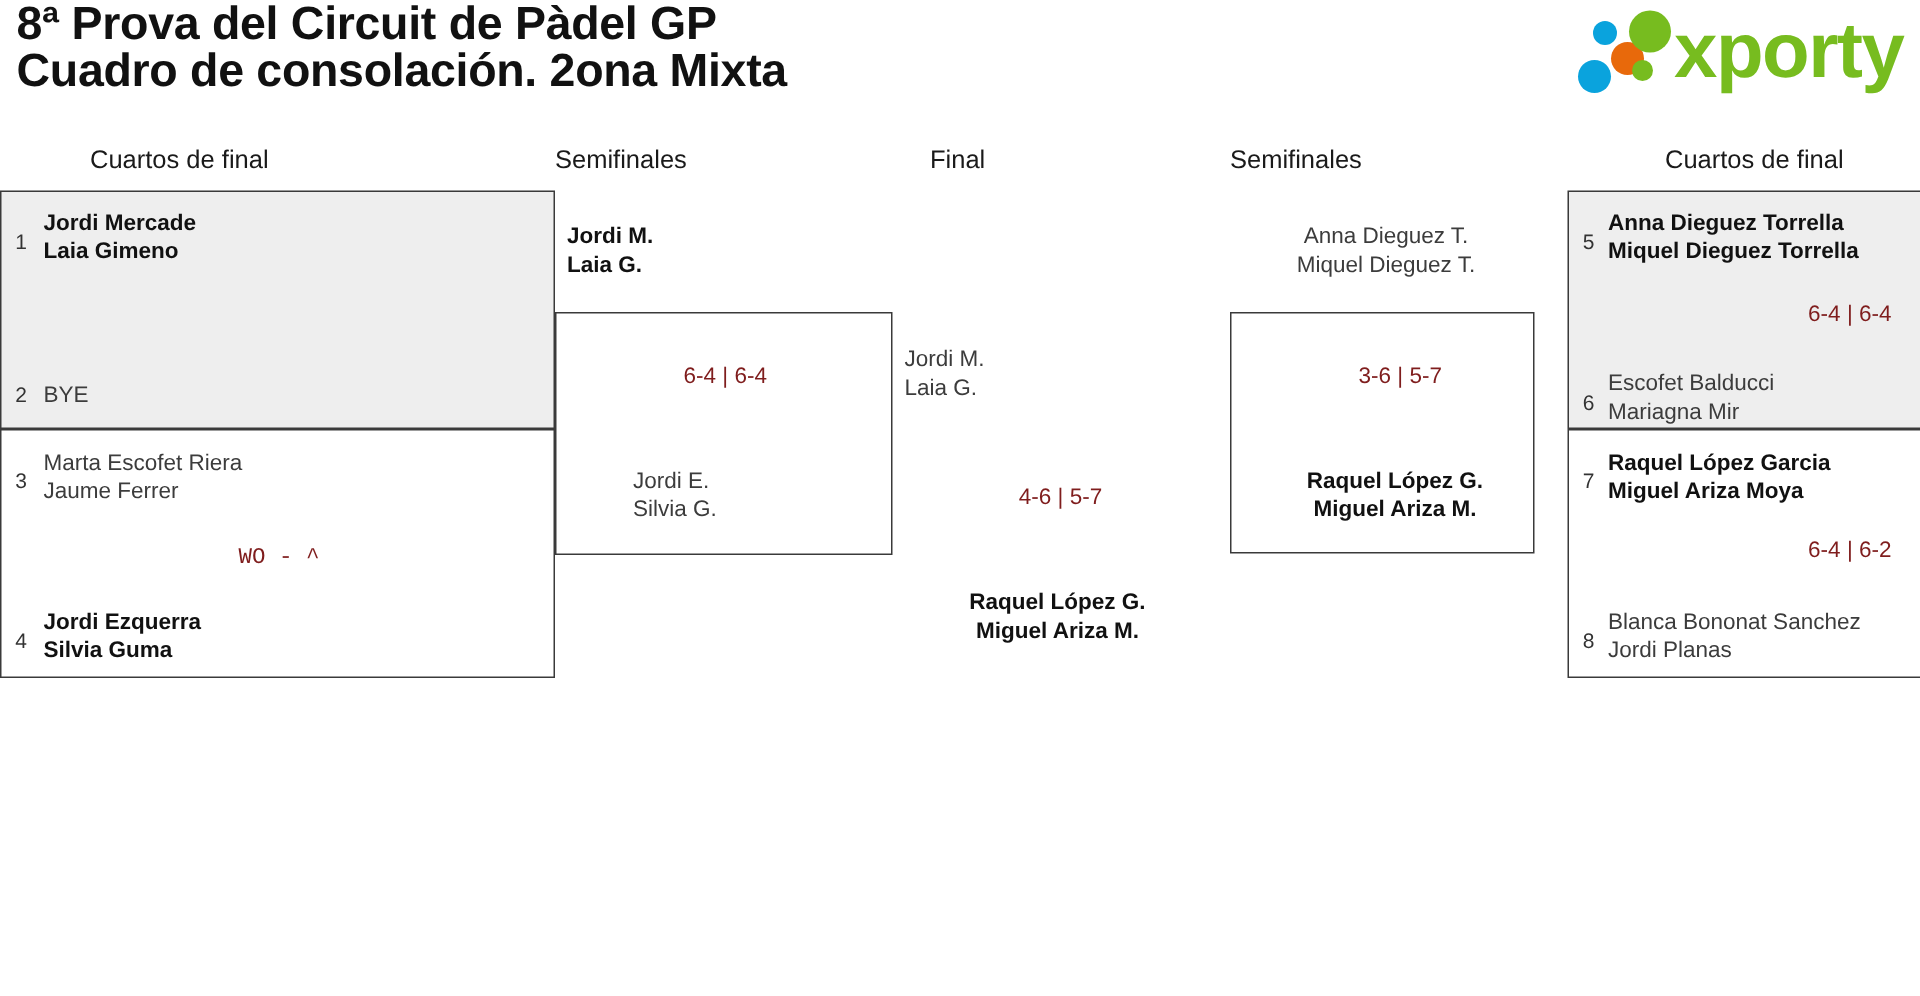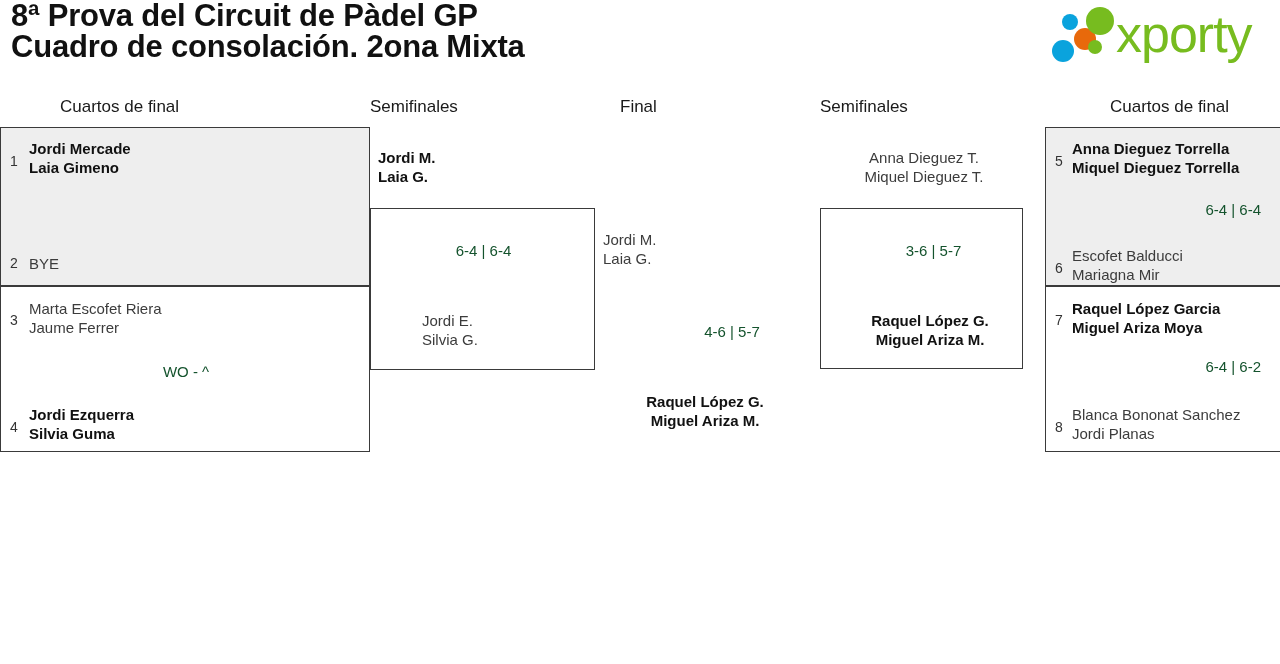--- a/index.html
+++ b/index.html
@@ -27,21 +27,21 @@
   .logo { position: absolute; left: 1048px; top: 4px; width: 228px; height: 60px; }
   .logo-dots { position: absolute; left: 0; top: 2px; width: 70px; height: 56px; }
   .dot { position: absolute; border-radius: 50%; }
   .dot.b1 { left: 14px; top: 8px;  width: 16px; height: 16px; background: #0aa3dd; }
   .dot.b2 { left: 4px;  top: 34px; width: 22px; height: 22px; background: #0aa3dd; }
   .dot.o1 { left: 26px; top: 22px; width: 22px; height: 22px; background: #e8690b; }
   .dot.g1 { left: 38px; top: 1px;  width: 28px; height: 28px; background: #77bc1f; }
   .dot.g2 { left: 40px; top: 34px; width: 14px; height: 14px; background: #77bc1f; }
   .logo-word {
     position: absolute; left: 68px; top: 0px;
-    font-size: 52px; font-weight: 400; line-height: 60px;
+    font-size: 52px; font-weight: 700; line-height: 60px;
     color: #77bc1f; letter-spacing: -1px;
   }
 
   
   .round-head {
     position: absolute; top: 96px;
     font-size: 17px; line-height: 22px; color: #1a1a1a;
     text-align: left; white-space: nowrap;
   }
 
@@ -61,21 +61,21 @@
   .team {
     position: absolute;
     font-size: 15px; line-height: 19px;
     white-space: pre;
   }
   .team.win { font-weight: 700; color: #111111; }
   .team.lose { font-weight: 400; color: #3c3c3c; }
   .team.right { text-align: center; }
   .score {
     position: absolute;
-    font-size: 15px; line-height: 19px; color: #14532d;
+    font-size: 15px; line-height: 19px; color: #7f1d1d;
     white-space: nowrap;
   }
   .score.center { text-align: center; }
   .score.right { text-align: right; }
 </style>
 </head>
 <body>
 
 <div id="root">
 
@@ -105,39 +105,39 @@
 <span>Laia Gimeno</span></div>
     <div class="score" style="left:140px; top:106px; width:200px;"></div>
     <div class="seed" style="left:2px; top:127px;">2</div>
     <div class="team lose" style="left:28px; top:126px;"><span>BYE</span></div>
   </div>
 
   <div class="box" style="left:0px; top:286px; width:370px; height:166px;">
     <div class="seed" style="left:2px; top:25px;">3</div>
     <div class="team lose" style="left:28px; top:12px;"><span>Marta Escofet Riera</span>
 <span>Jaume Ferrer</span></div>
-    <div class="score center" style="left:85px; top:75px; width:200px;">WO - ^</div>
+    <div class="score center" style="left:85px; top:75px; width:200px;font-family:Liberation Mono, monospace;">WO - ^</div>
     <div class="seed" style="left:2px; top:132px;">4</div>
     <div class="team win" style="left:28px; top:118px;"><span>Jordi Ezquerra</span>
 <span>Silvia Guma</span></div>
   </div>
 
   <div class="team win" style="left:378px; top:148px;"><span>Jordi M.</span>
 <span>Laia G.</span></div>
 
   <div class="box" style="left:370px; top:208px; width:225px; height:162px;">
     <div class="score center" style="left:0px; top:32px; width:225px;">6-4 | 6-4</div>
     <div class="team lose" style="left:7px; top:102px;margin-left:44px;"><span>Jordi E.</span>
 <span>Silvia G.</span></div>
   </div>
 
   <div class="team lose" style="left:603px; top:230px;"><span>Jordi M.</span>
 <span>Laia G.</span></div>
 
-  <div class="score center" style="left:632px; top:322px; width:200px;">4-6 | 5-7</div>
+  <div class="score center" style="left:607px; top:322px; width:200px;">4-6 | 5-7</div>
 
   <div class="team win right" style="left:595px; top:392px; width:220px;"><span>Raquel López G.</span>
 <span>Miguel Ariza M.</span></div>
 
   <div class="team lose right" style="left:810px; top:148px; width:228px;"><span>Anna Dieguez T.</span>
 <span>Miquel Dieguez T.</span></div>
 
   <div class="box" style="left:820px; top:208px; width:203px; height:161px;">
     <div class="score center" style="left:0px; top:32px; width:225px;">3-6 | 5-7</div>
     <div class="team win right" style="left:0px; top:102px; width:218px;"><span>Raquel López G.</span>

